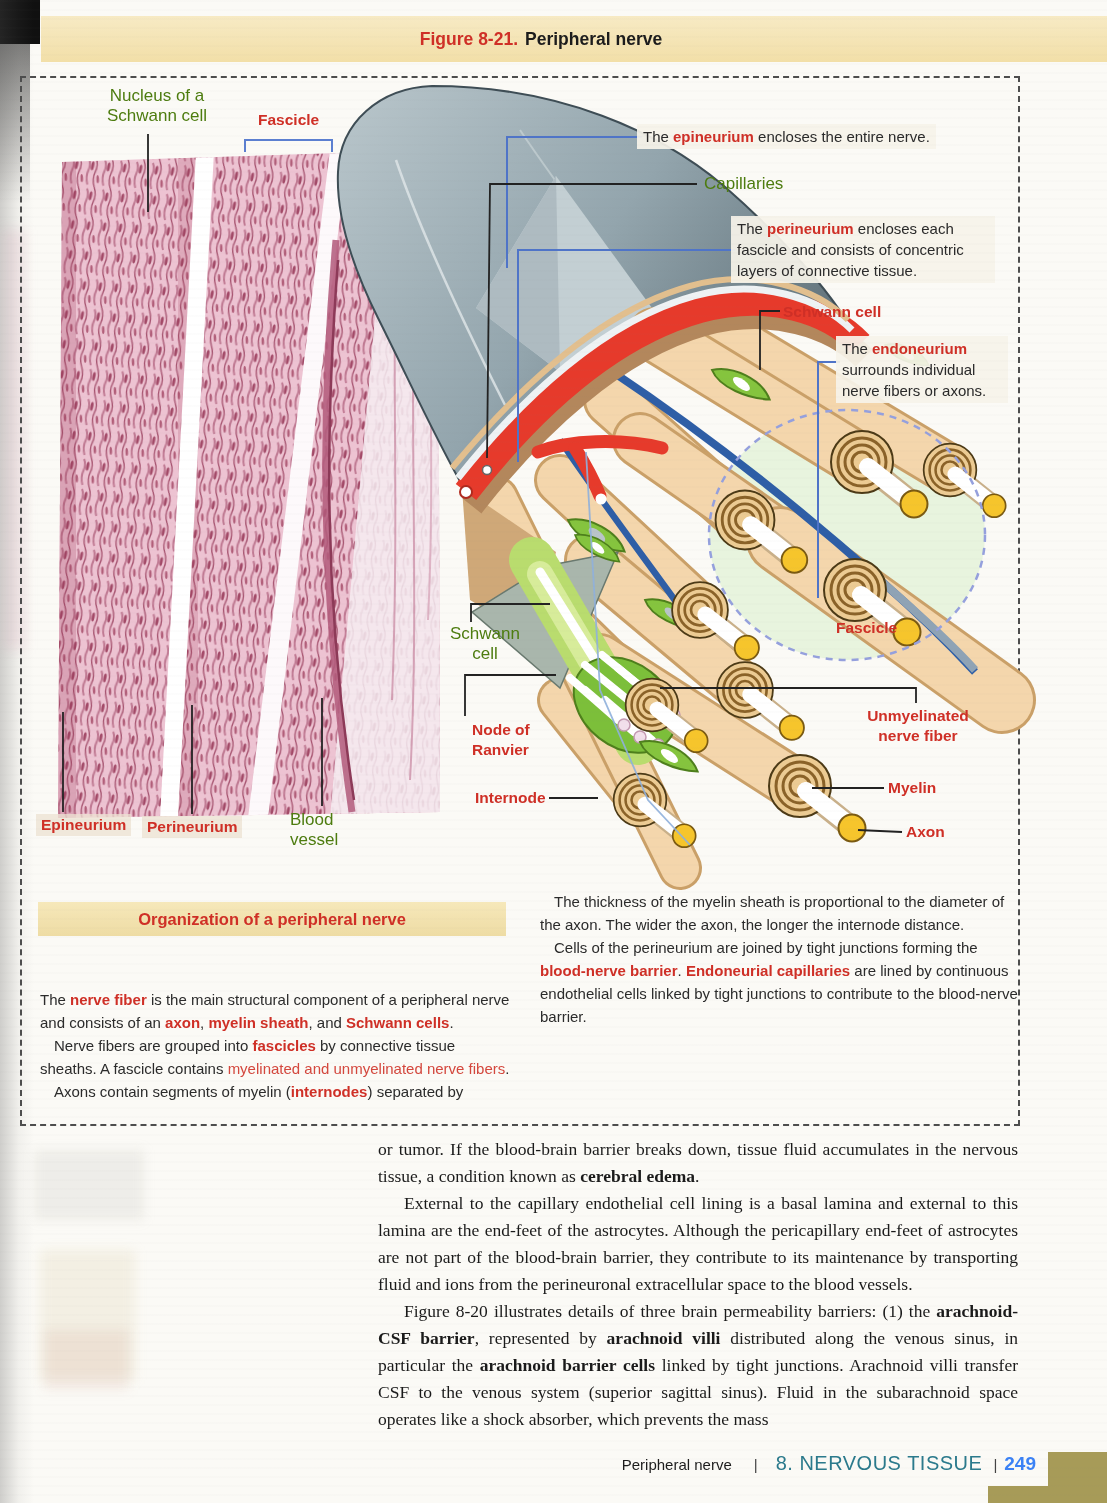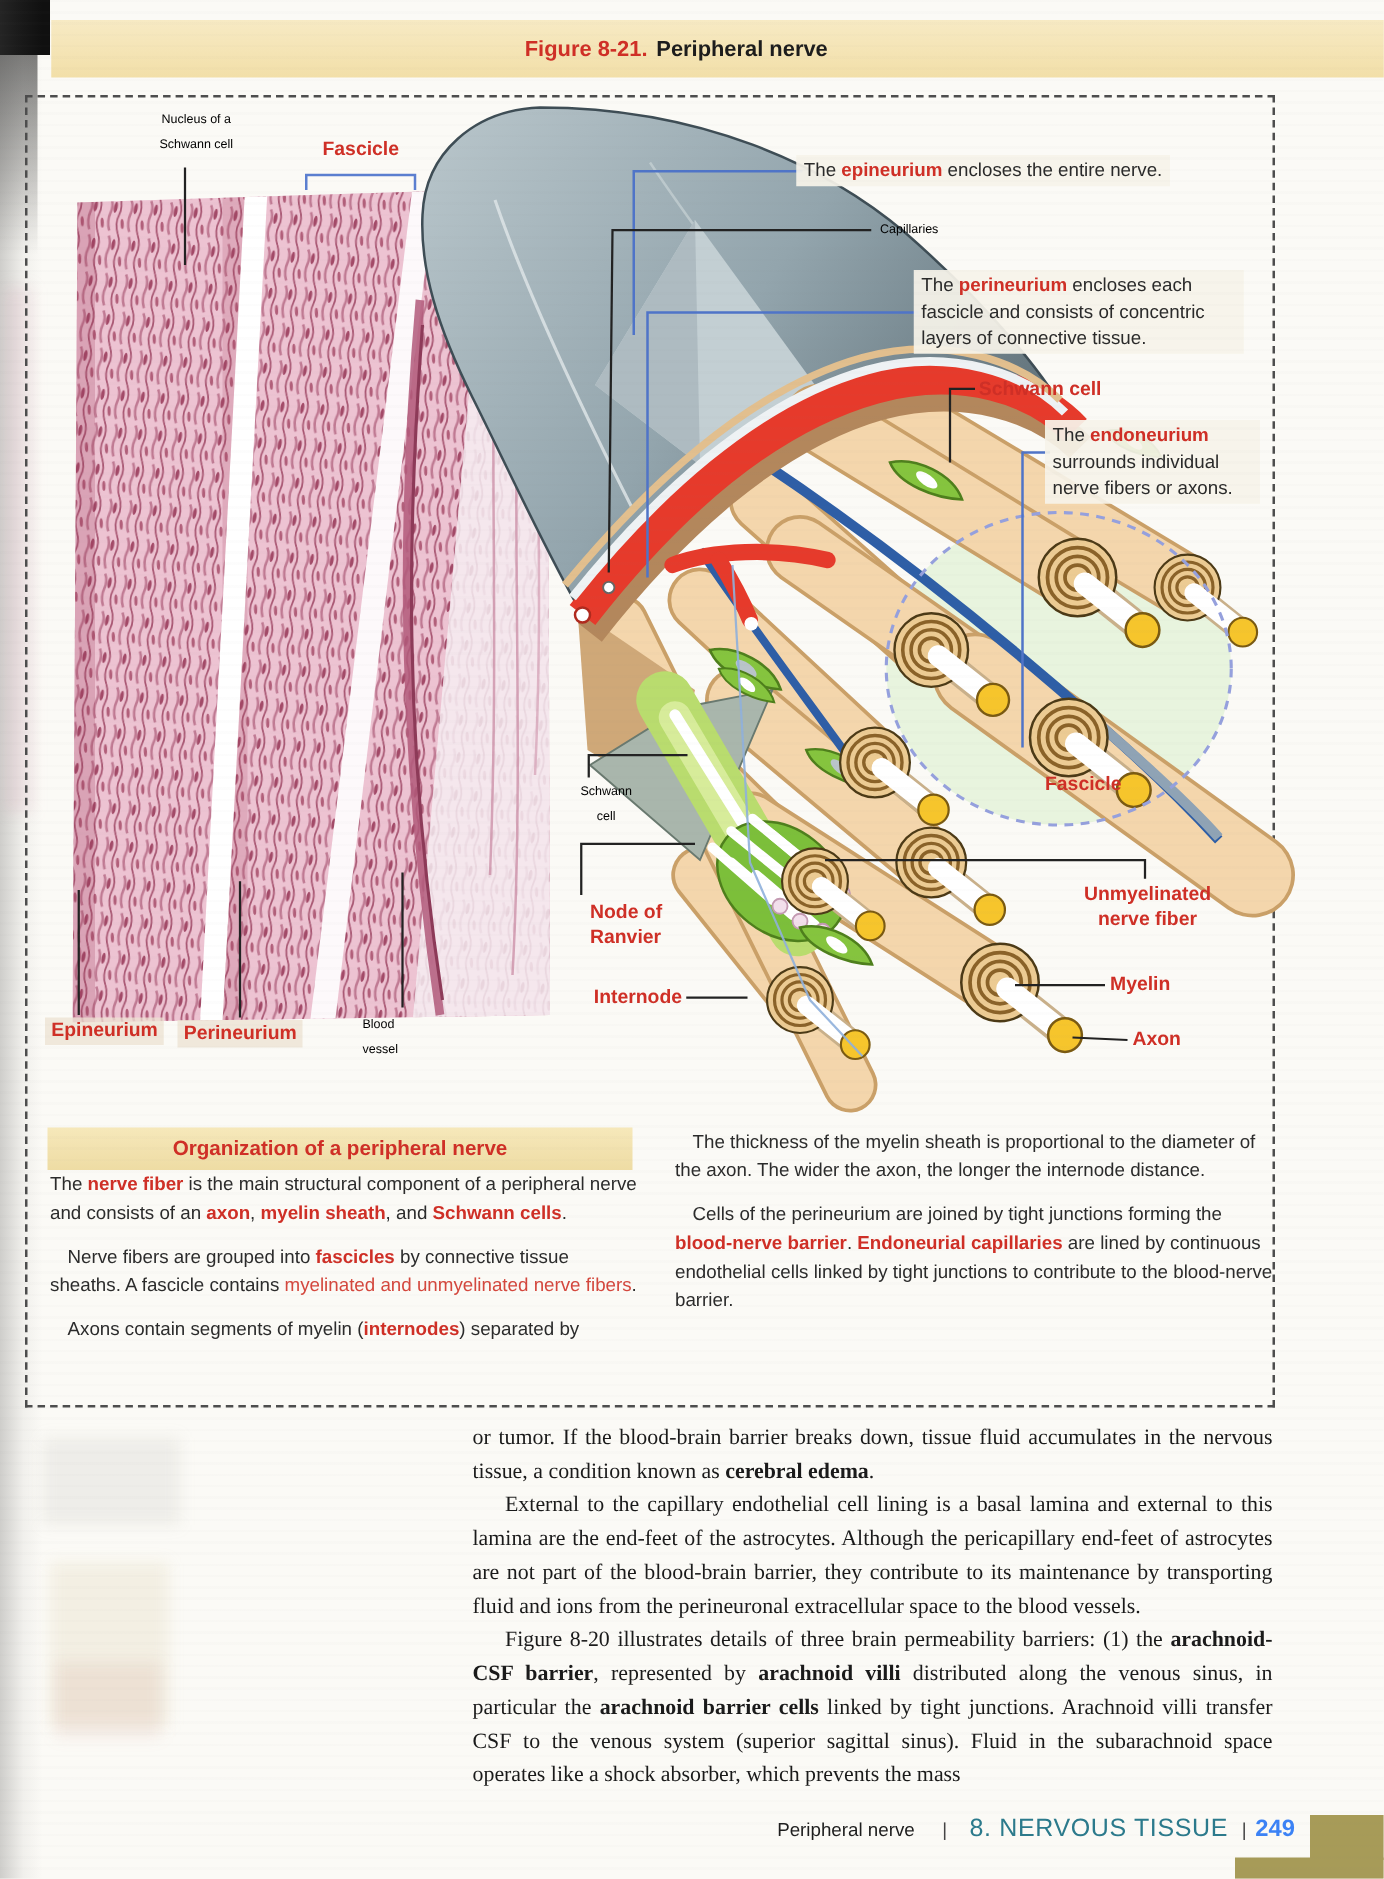--- a/index.html
+++ b/index.html
@@ -24,34 +24,34 @@
       background:linear-gradient(180deg,#f7eac4,#f2dfa8);margin-left:23px;}
   .titleband .tb-inner{position:absolute;left:0;top:0;width:1000px;text-align:center;line-height:46px;
       font-size:17.5px;font-weight:bold;color:#1c1c1c;}
   .titleband .red{color:var(--accent-red);margin-right:7px;}
 
   .figbox{position:absolute;left:20px;top:76px;width:996px;height:1046px;
       border:2px dashed #4d4d4d;background:transparent;}
 
   svg.art{position:absolute;left:0;top:0;}
 
-  .lab{position:absolute;font-size:10px;line-height:20px;color:#000000;white-space:pre-line;}
+  .lab{position:absolute;font-size:17px;line-height:20px;color:#4d7c0f;white-space:pre-line;}
   .lab.red{color:var(--accent-red);font-weight:bold;font-size:15.5px;}
   .lab.center{text-align:center;}
   .note{position:absolute;font-size:15px;line-height:21px;color:#2a2a2a;
       background:rgba(246,243,233,.93);padding:2px 6px;}
   .note .r-red{color:var(--accent-red);font-weight:bold;}
   .hl{background:rgba(236,226,210,.75);padding:1px 5px;}
 
   .panel-header{position:absolute;left:38px;top:886px;width:468px;height:34px;
       background:linear-gradient(180deg,#f6e8ba,#eedca4);
       text-align:center;line-height:34px;font-size:16.5px;font-weight:bold;color:var(--accent-red);margin-top:16px;}
   .panel-col{position:absolute;font-size:15px;line-height:23px;color:#2b2b2b;text-align:left;}
   .panel-col p{margin:0;}
-  .panel-col p.ind{text-indent:14px;margin-top:12px;}
+  .panel-col p.ind{text-indent:14px;}
   .r-red{color:var(--accent-red);font-weight:bold;}
   .r-redplain{color:#d4473d;}
   .r-b{font-weight:bold;}
 
   .bodytext{position:absolute;left:378px;top:1136px;width:640px;
       font-family:"Liberation Serif",serif;font-size:17.5px;line-height:27px;
       color:#1a1a1a;text-align:justify;}
   .bodytext p{margin:0;}
   .bodytext p.ind{text-indent:26px;font-family:Liberation Serif, serif;}
 
@@ -289,21 +289,21 @@
 <div class="lab red center" style="left:856px;top:706px;width:124px">Unmyelinated
 nerve fiber</div>
 <div class="lab red" style="left:888px;top:778px">Myelin</div>
 <div class="lab red" style="left:906px;top:822px">Axon</div>
 <div class="lab red hl" style="left:36px;top:814px;font-weight:bold">Epineurium</div>
 <div class="lab red hl" style="left:142px;top:816px;font-weight:bold">Perineurium</div>
 <div class="lab" style="left:290px;top:810px">Blood
 vessel</div>
 
 <div class="panel-header">Organization of a peripheral nerve</div>
-<div class="panel-col" style="left:40px;top:936px;width:470px">
+<div class="panel-col" style="left:40px;top:988px;width:470px">
   <p><span>The </span><span class="r-red">nerve fiber</span><span> is the main structural component of a peripheral nerve and consists of an </span><span class="r-red">axon</span><span>, </span><span class="r-red">myelin sheath</span><span>, and </span><span class="r-red">Schwann cells</span><span>.</span></p>
   <p class="ind"><span>Nerve fibers are grouped into </span><span class="r-red">fascicles</span><span> by connective tissue sheaths. A fascicle contains </span><span class="r-redplain">myelinated and unmyelinated nerve fibers</span><span>.</span></p>
   <p class="ind"><span>Axons contain segments of myelin (</span><span class="r-red">internodes</span><span>) separated by</span></p>
 </div>
 <div class="panel-col" style="left:540px;top:890px;width:478px">
   <p class="ind"><span>The thickness of the myelin sheath is proportional to the diameter of the axon. The wider the axon, the longer the internode distance.</span></p>
   <p class="ind"><span>Cells of the perineurium are joined by tight junctions forming the </span><span class="r-red">blood-nerve barrier</span><span>. </span><span class="r-red">Endoneurial capillaries</span><span> are lined by continuous endothelial cells linked by tight junctions to contribute to the blood-nerve barrier.</span></p>
 </div>
 
 <div class="bodytext">

